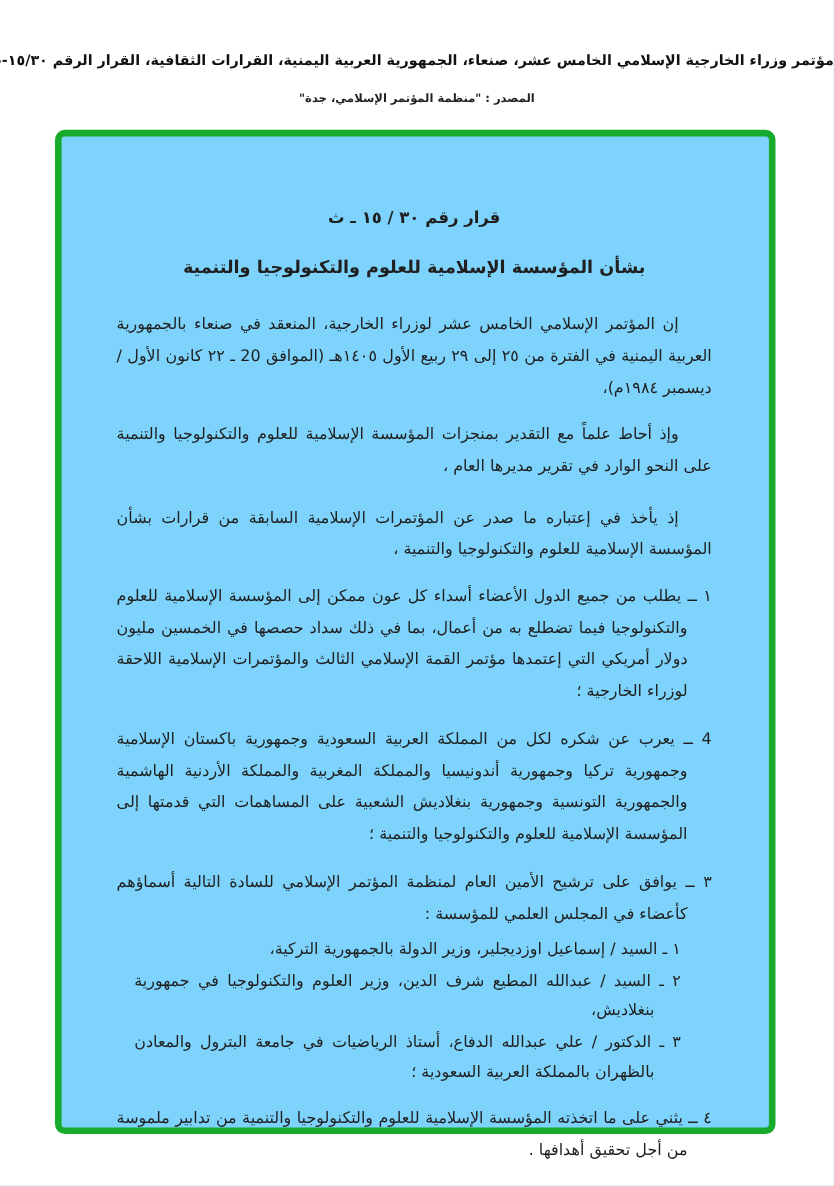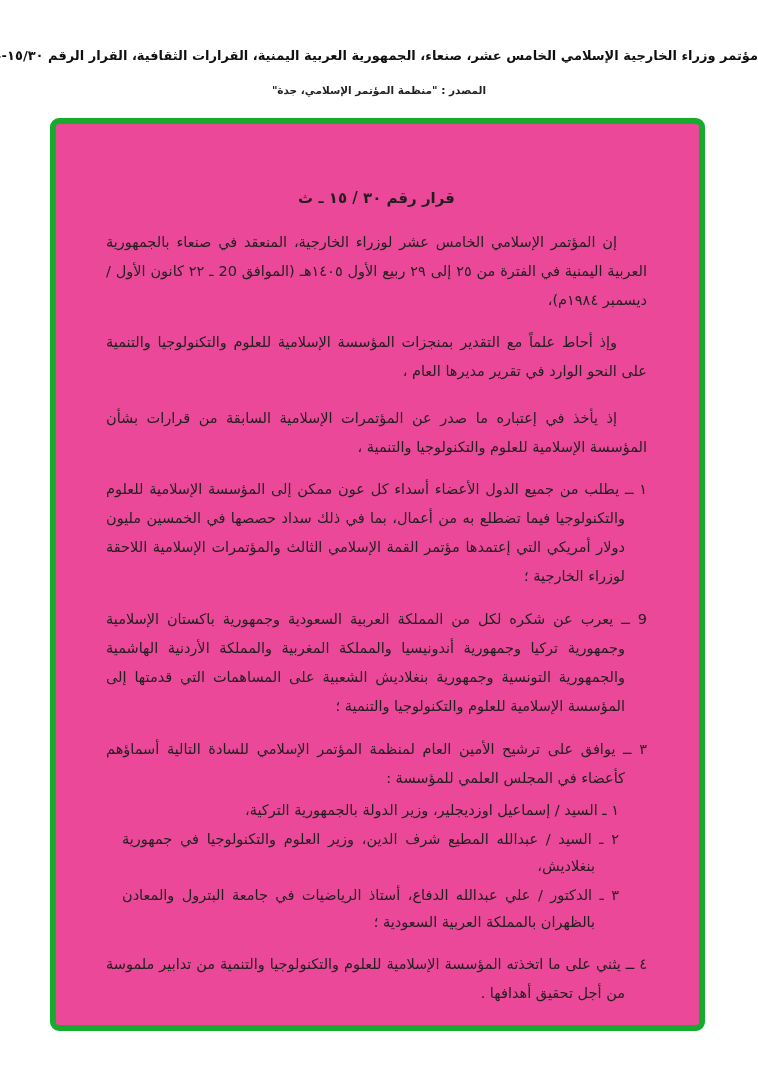--- a/index.html
+++ b/index.html
@@ -16,21 +16,21 @@
   }
   .top-source{
     position:absolute;top:84px;left:0;right:0;
     direction:rtl;text-align:center;
     font-weight:bold;font-size:10.5px;color:#222;
   }
   
   .frame{
     position:absolute;left:50px;top:118px;width:655px;height:913px;
     box-sizing:border-box;border:6px solid #17ab2e;border-radius:9px;
-    background:#ec4899;
+    background:#7dd3fc;
   }
   .doc{
     position:absolute;inset:0;padding:60px 52px 0 50px;
     direction:rtl;box-sizing:border-box;
     font-size:14.5px;line-height:29px;color:#1f1f1f;
   }
   .doc-title-number{
     text-align:center;font-weight:bold;font-size:15px;margin:0 0 15px 0;
   }
   .doc-title-subject{
@@ -59,30 +59,31 @@
 
   <div class="top-header">مؤتمر وزراء الخارجية الإسلامي الخامس عشر، صنعاء، الجمهورية العربية اليمنية، القرارات الثقافية، القرار الرقم ٣٠‏/‏١٥-ث</div>
 
   <div class="top-source">المصدر :  "منظمة المؤتمر الإسلامي، جدة"</div>
 
   <div class="frame">
     <div class="doc">
 
       <div class="doc-title-number">قرار رقم ٣٠ / ١٥ ـ ث</div>
 
+      <div class="doc-title-subject">بشأن المؤسسة الإسلامية للعلوم والتكنولوجيا والتنمية</div>
 
       <p class="para">إن المؤتمر الإسلامي الخامس عشر لوزراء الخارجية، المنعقد في صنعاء بالجمهورية العربية اليمنية في الفترة من ٢٥ إلى ٢٩ ربيع الأول ١٤٠٥هـ (الموافق 20 ـ ٢٢ كانون الأول / ديسمبر ١٩٨٤م)،</p>
 
       <p class="para last-preamble">وإذ أحاط علماً مع التقدير بمنجزات المؤسسة الإسلامية للعلوم والتكنولوجيا والتنمية على النحو الوارد في تقرير مديرها العام ،</p>
 
       <p class="para">إذ يأخذ في إعتباره ما صدر عن المؤتمرات الإسلامية السابقة من قرارات بشأن المؤسسة الإسلامية للعلوم والتكنولوجيا والتنمية ،</p>
 
       <p class="item"><span class="item-num">١ ــ</span><span>يطلب من جميع الدول الأعضاء أسداء كل عون ممكن إلى المؤسسة الإسلامية للعلوم والتكنولوجيا فيما تضطلع به من أعمال، بما في ذلك سداد حصصها في الخمسين مليون دولار أمريكي التي إعتمدها مؤتمر القمة الإسلامي الثالث والمؤتمرات الإسلامية اللاحقة لوزراء الخارجية ؛</span></p>
 
-      <p class="item"><span class="item-num">9 ــ</span><span>يعرب عن شكره لكل من المملكة العربية السعودية وجمهورية باكستان الإسلامية وجمهورية تركيا وجمهورية أندونيسيا والمملكة المغربية والمملكة الأردنية الهاشمية والجمهورية التونسية وجمهورية بنغلاديش الشعبية على المساهمات التي قدمتها إلى المؤسسة الإسلامية للعلوم والتكنولوجيا والتنمية ؛</span></p>
+      <p class="item"><span class="item-num">4 ــ</span><span>يعرب عن شكره لكل من المملكة العربية السعودية وجمهورية باكستان الإسلامية وجمهورية تركيا وجمهورية أندونيسيا والمملكة المغربية والمملكة الأردنية الهاشمية والجمهورية التونسية وجمهورية بنغلاديش الشعبية على المساهمات التي قدمتها إلى المؤسسة الإسلامية للعلوم والتكنولوجيا والتنمية ؛</span></p>
 
       <p class="item" style="margin-bottom:4px;"><span class="item-num">٣ ــ</span><span>يوافق على ترشيح الأمين العام لمنظمة المؤتمر الإسلامي للسادة التالية أسماؤهم كأعضاء في المجلس العلمي للمؤسسة :</span></p>
 
       <div class="subitem-group">
         <p class="subitem"><span class="item-num">١ ـ</span><span>السيد / إسماعيل اوزديجلير، وزير الدولة بالجمهورية التركية،</span></p>
         <p class="subitem"><span class="item-num">٢ ـ</span><span>السيد / عبدالله المطيع شرف الدين، وزير العلوم والتكنولوجيا في جمهورية بنغلاديش،</span></p>
         <p class="subitem"><span class="item-num">٣ ـ</span><span>الدكتور / علي عبدالله الدفاع، أستاذ الرياضيات في جامعة البترول والمعادن بالظهران بالمملكة العربية السعودية ؛</span></p>
       </div>
 
       <p class="item"><span class="item-num">٤ ــ</span><span>يثني على ما اتخذته المؤسسة الإسلامية للعلوم والتكنولوجيا والتنمية من تدابير ملموسة من أجل تحقيق أهدافها .</span></p>

